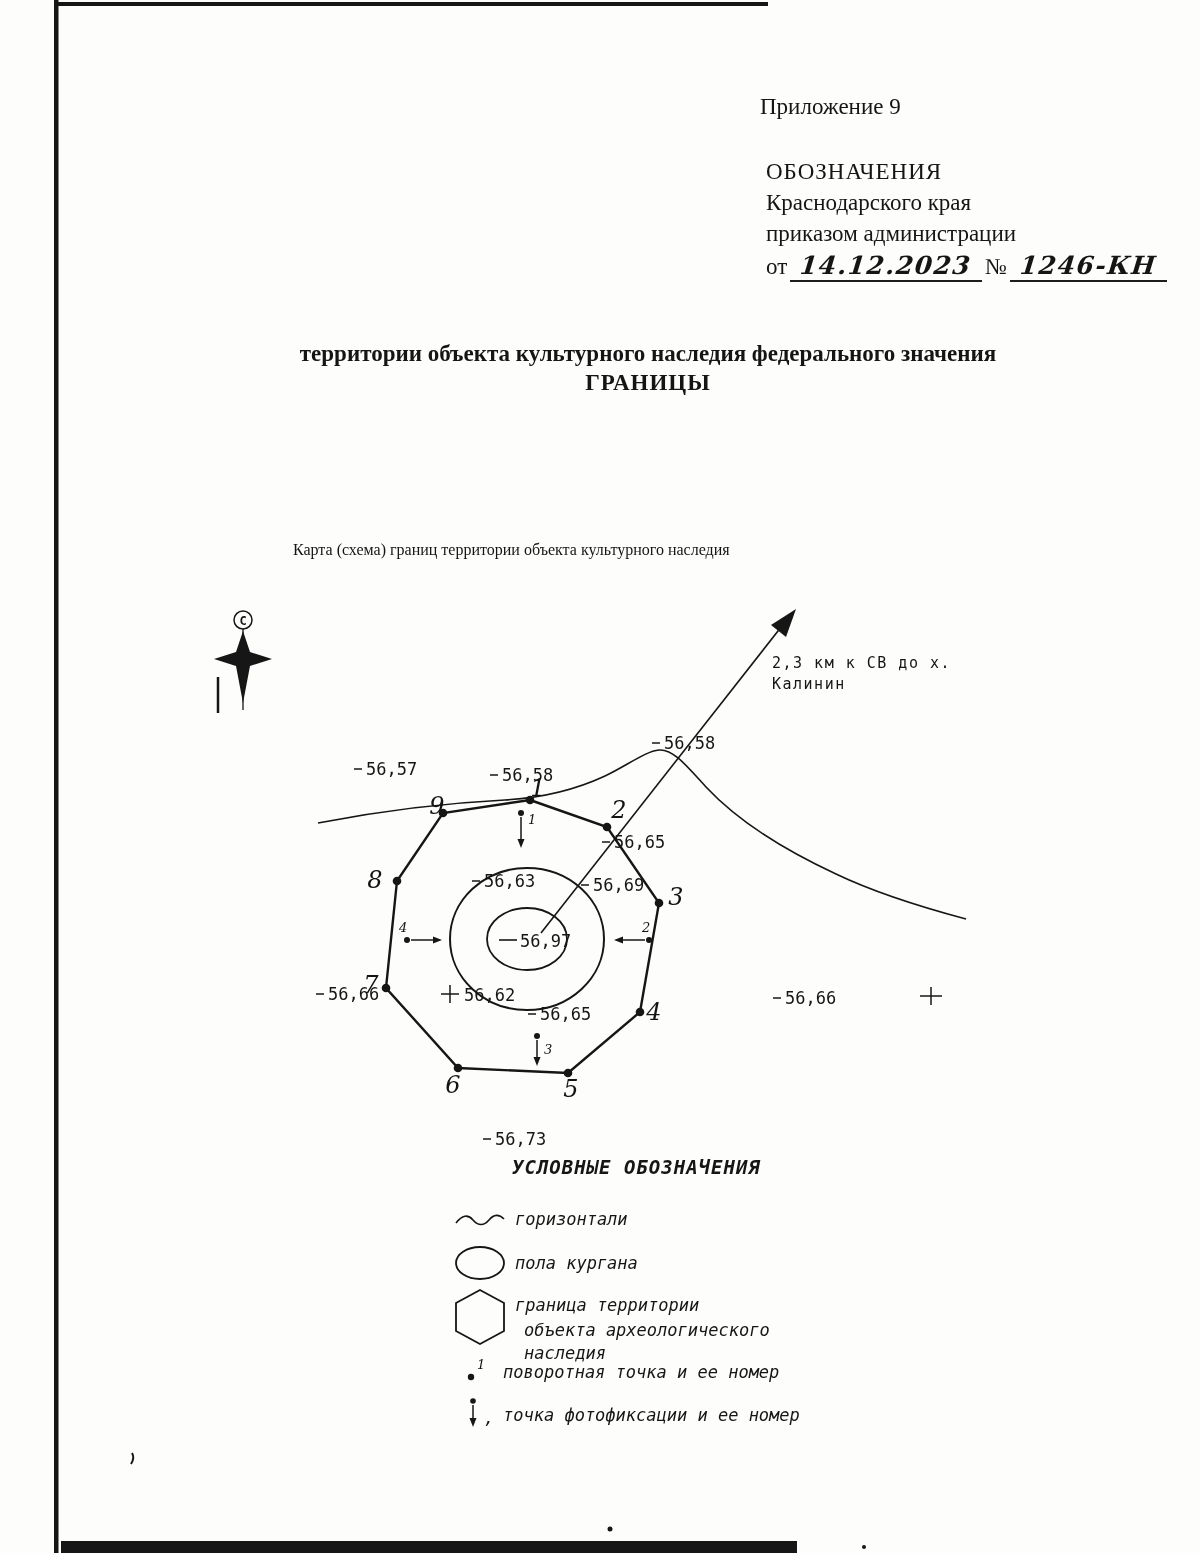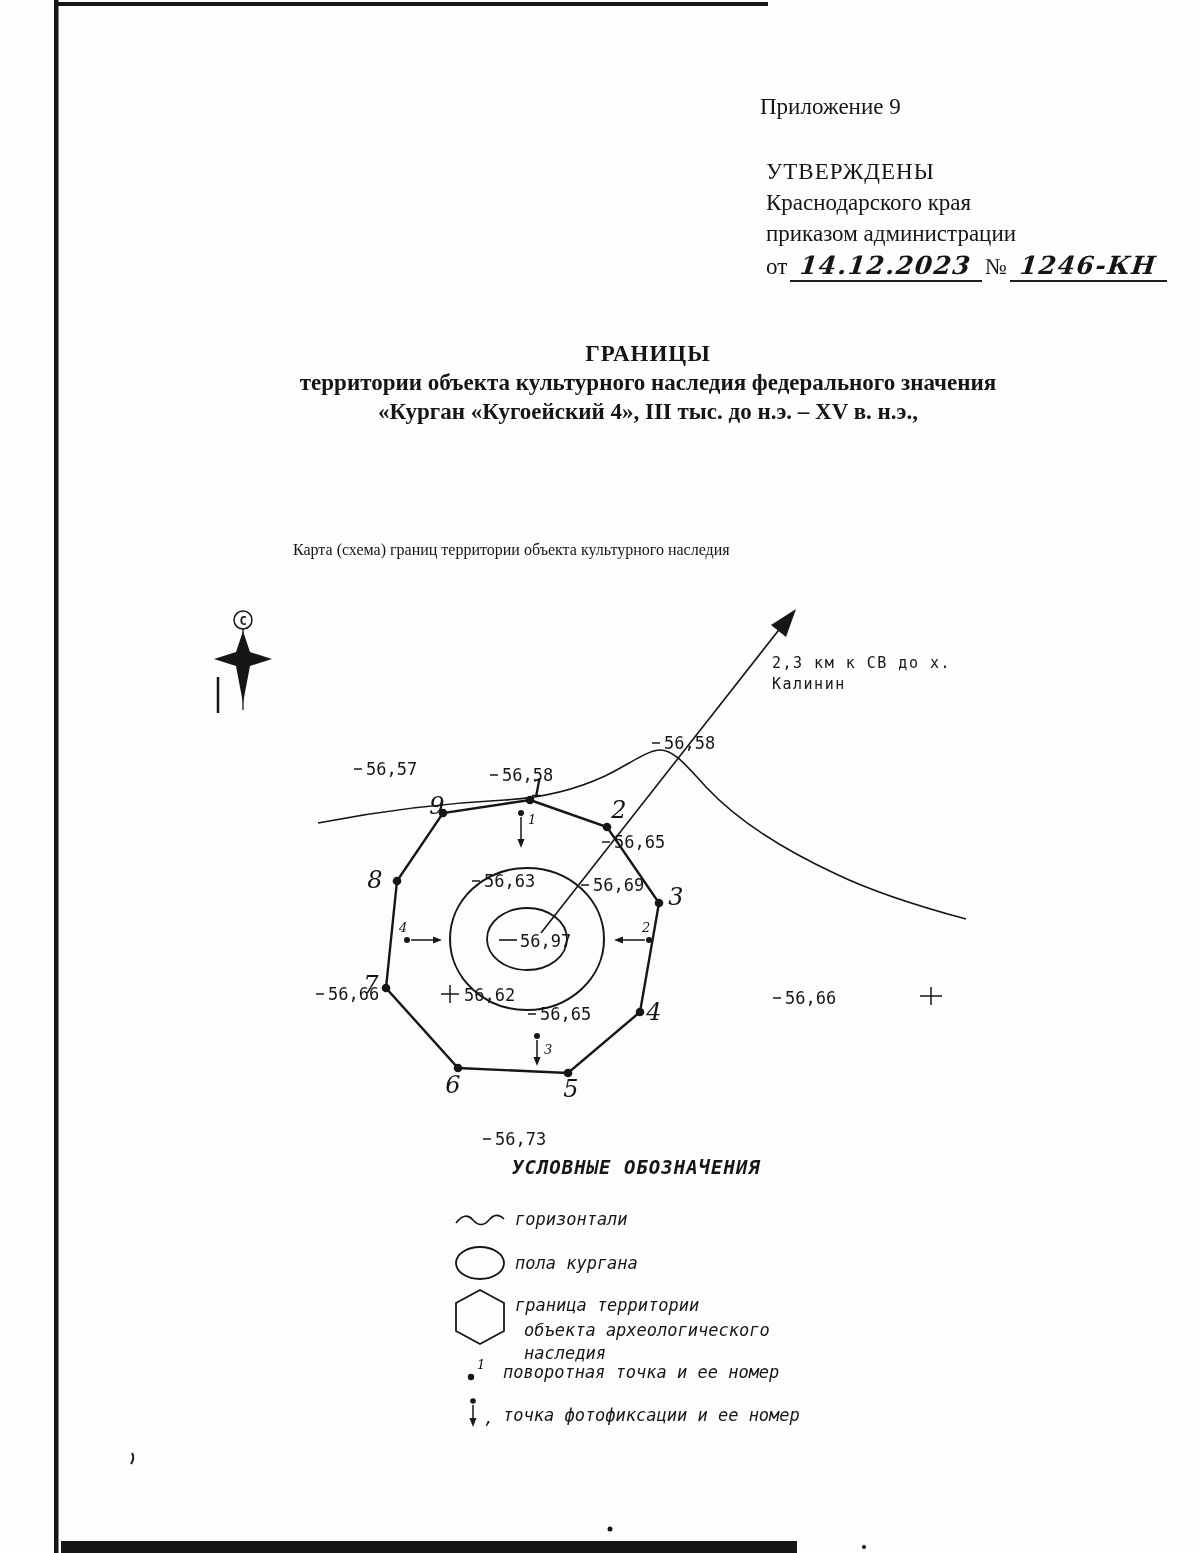--- a/index.html
+++ b/index.html
@@ -179,29 +179,28 @@
       <line x1="473" y1="1405" x2="473" y2="1419" class="ln" stroke-width="1.5"></line>
       <polygon points="469.5,1418 476.5,1418 473,1427" class="fl"></polygon>
       <text x="484" y="1424" class="svgtxt legtxt">,</text>
       <text x="503" y="1421" class="svgtxt legtxt">точка фотофиксации и ее номер</text>
     </g>
   </svg>
 
   <div class="abs appendix" style="left:760px;top:94px;">Приложение 9</div>
 
   <div class="abs approved" style="left:766px;top:156px;">
-    <div class="sp">УТВЕРЖДЕНЫ</div>
+    <div class="sp">ОБОЗНАЧЕНИЯ</div>
     <div>Краснодарского края</div>
     <div>приказом администрации</div>
     <div class="order-line">
       <span>от</span><span class="uline"><span class="hand">14.12.2023</span></span><span>№</span><span class="uline"><span class="hand">1246-КН</span></span>
     </div>
   </div>
 
   <div class="abs title-block" style="left:98px;top:339px;width:1100px;">
+    <div>территории объекта культурного наследия федерального значения</div>
     <div style="letter-spacing:1px;">ГРАНИЦЫ</div>
-    <div>территории объекта культурного наследия федерального значения</div>
-    <div>«Курган «Кугоейский 4», III тыс. до н.э. – XV в. н.э.,</div>
   </div>
 
   <div class="abs map-caption" style="left:293px;top:541px;">Карта (схема) границ территории объекта культурного наследия</div>
 
 </div>
 
 </body></html>

